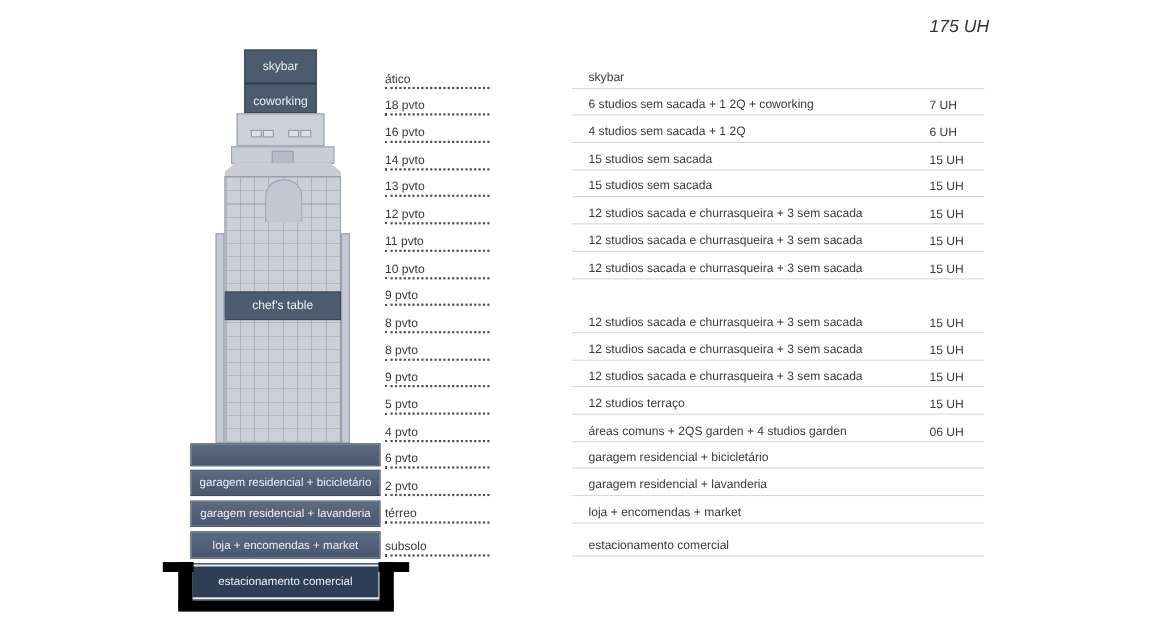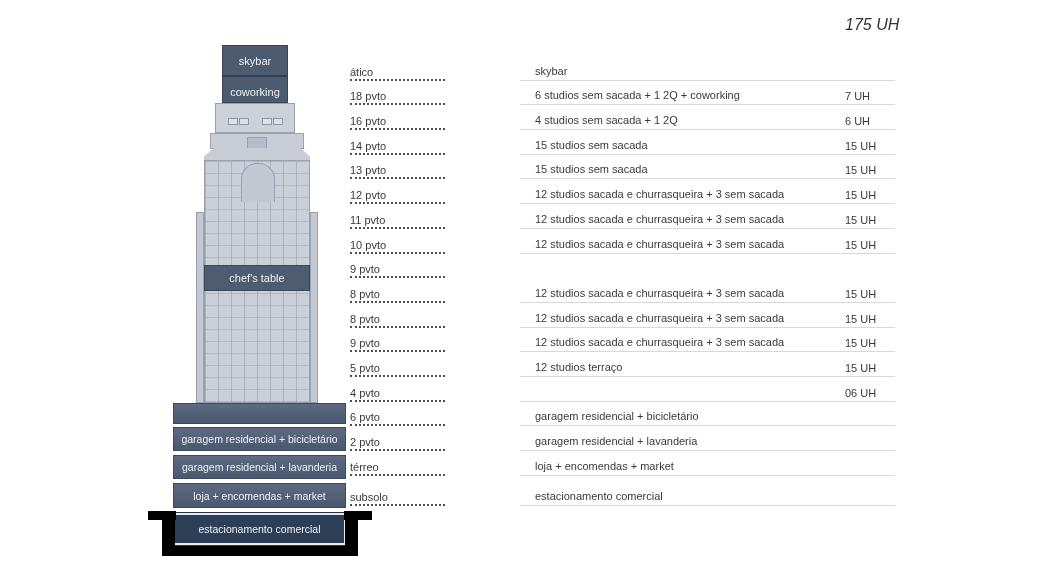--- a/index.html
+++ b/index.html
@@ -168,21 +168,21 @@
       <div class="t-row">
         <div class="floor-cell">9 pvto</div>
         <div class="desc-cell"><span class="desc">12 studios sacada e churrasqueira + 3 sem sacada</span><span class="uh">15 UH</span></div>
       </div>
       <div class="t-row">
         <div class="floor-cell">5 pvto</div>
         <div class="desc-cell"><span class="desc">12 studios terraço</span><span class="uh">15 UH</span></div>
       </div>
       <div class="t-row">
         <div class="floor-cell">4 pvto</div>
-        <div class="desc-cell"><span class="uh">06 UH</span></div>
+        <div class="desc-cell"><span class="desc">áreas comuns + 2QS garden + 4 studios garden</span><span class="uh">06 UH</span></div>
       </div>
       <div class="t-row">
         <div class="floor-cell">6 pvto</div>
         <div class="desc-cell"><span class="desc">garagem residencial + bicicletário</span></div>
       </div>
       <div class="t-row">
         <div class="floor-cell">2 pvto</div>
         <div class="desc-cell"><span class="desc">garagem residencial + lavanderia</span></div>
       </div>
       <div class="t-row">

